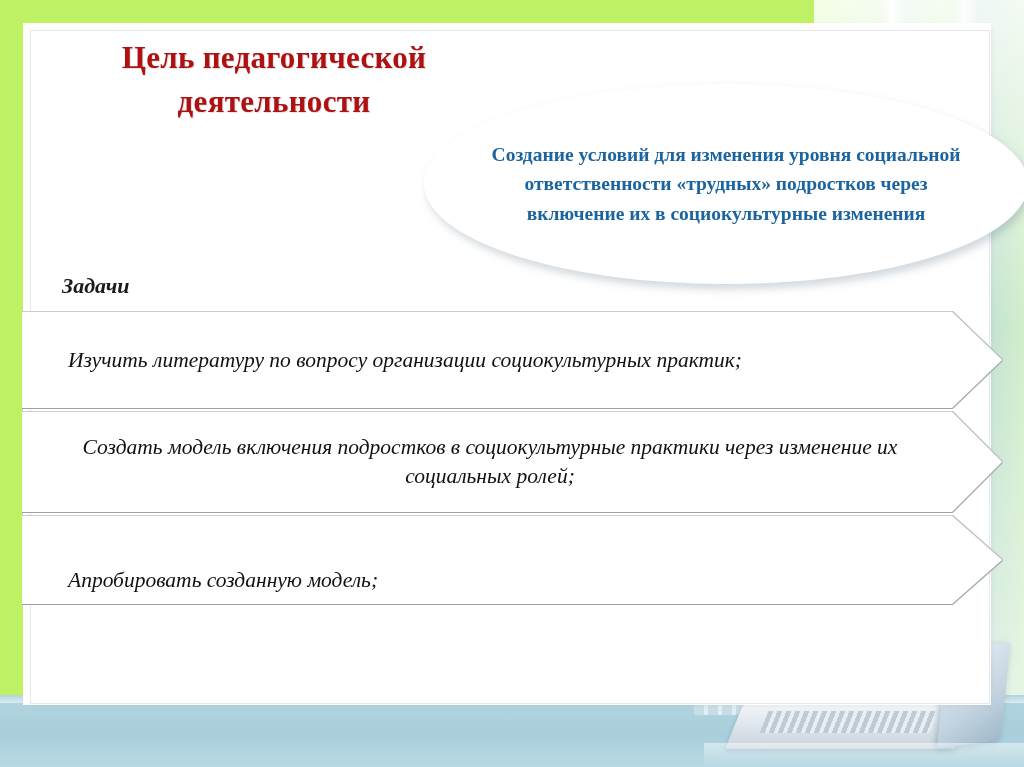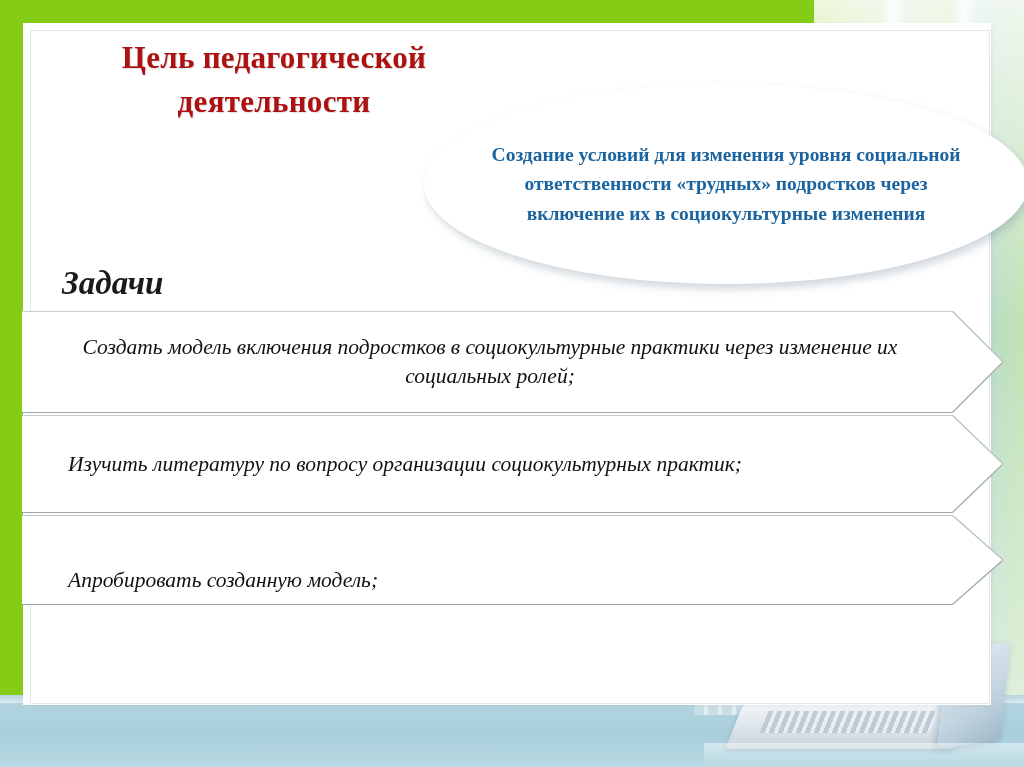--- a/index.html
+++ b/index.html
@@ -7,21 +7,21 @@
   body{
     width:1024px;height:767px;
     font-family:"Liberation Serif", serif;
     background:#ffffff;
     overflow:hidden;
   }
   #slide{
     position:relative;
     width:1024px;height:767px;
     overflow:hidden;
-    background:#84cc16;
+    background:#bef264;
   }
 
   
   .bg-photo{
     position:absolute; top:0; right:0; width:210px; height:767px;
     background:
       linear-gradient(90deg, rgba(255,255,255,0) 0%, rgba(224,238,243,0.35) 18%,
         rgba(200,226,236,0.75) 42%, rgba(228,241,246,0.55) 62%,
         rgba(186,218,231,0.85) 78%, rgba(214,234,241,0.7) 100%);
   }
@@ -120,25 +120,25 @@
     color:#1B649F;
     font-family:"Liberation Serif", serif;
     font-weight:bold;
     font-size:19.5px;
     line-height:1.5;
     text-align:center;
   }
 
   
   .tasks-label{
-    position:absolute;left:62px;top:265px;
+    position:absolute;left:62px;top:273px;
     font-family:"Liberation Serif", serif;
     font-style:italic;
     font-weight:bold;
-    font-size:33px;
+    font-size:22px;
     color:#1a1a1a;
   }
 
   
   .banners{
     position:absolute;left:22px;top:312px;width:980px;
   }
   .banner{
     position:relative;
     width:980px;
@@ -202,28 +202,28 @@
 
   <div class="oval">
     <div class="oval-text">Создание условий для изменения уровня социальной ответственности «трудных» подростков через включение их в социокультурные изменения</div>
   </div>
 
   <div class="tasks-label">Задачи</div>
 
   <div class="banners">
 
     <div class="banner-frame">
+      <div class="banner b1">
+        <span class="banner-text">Изучить литературу по вопросу организации социокультурных практик;</span>
+      </div>
+    </div>
+
+    <div class="banner-frame">
       <div class="banner b2">
         <span class="banner-text">Создать модель включения подростков в социокультурные практики через изменение их социальных ролей;</span>
-      </div>
-    </div>
-
-    <div class="banner-frame">
-      <div class="banner b1">
-        <span class="banner-text">Изучить литературу по вопросу организации социокультурных практик;</span>
       </div>
     </div>
 
     <div class="banner-frame">
       <div class="banner b3">
         <span class="banner-text">Апробировать созданную модель;</span>
       </div>
     </div>
 
 

